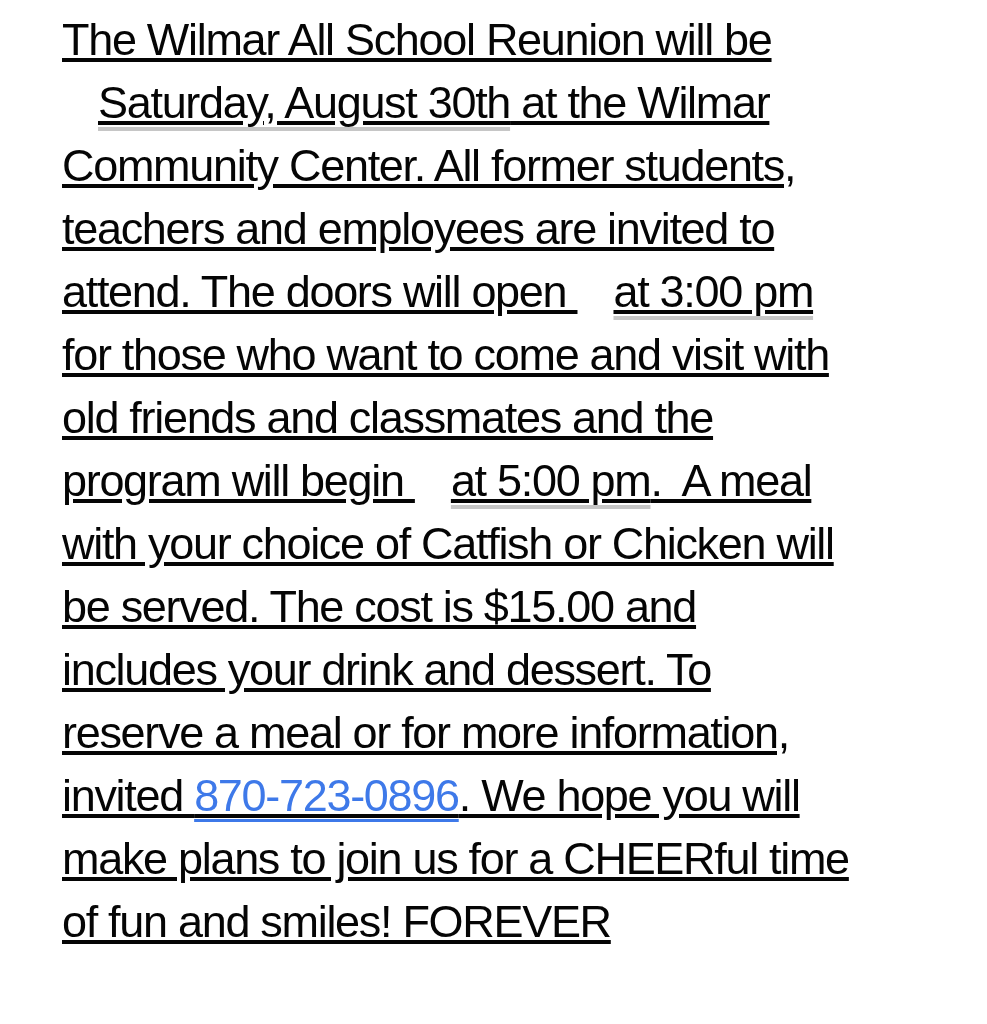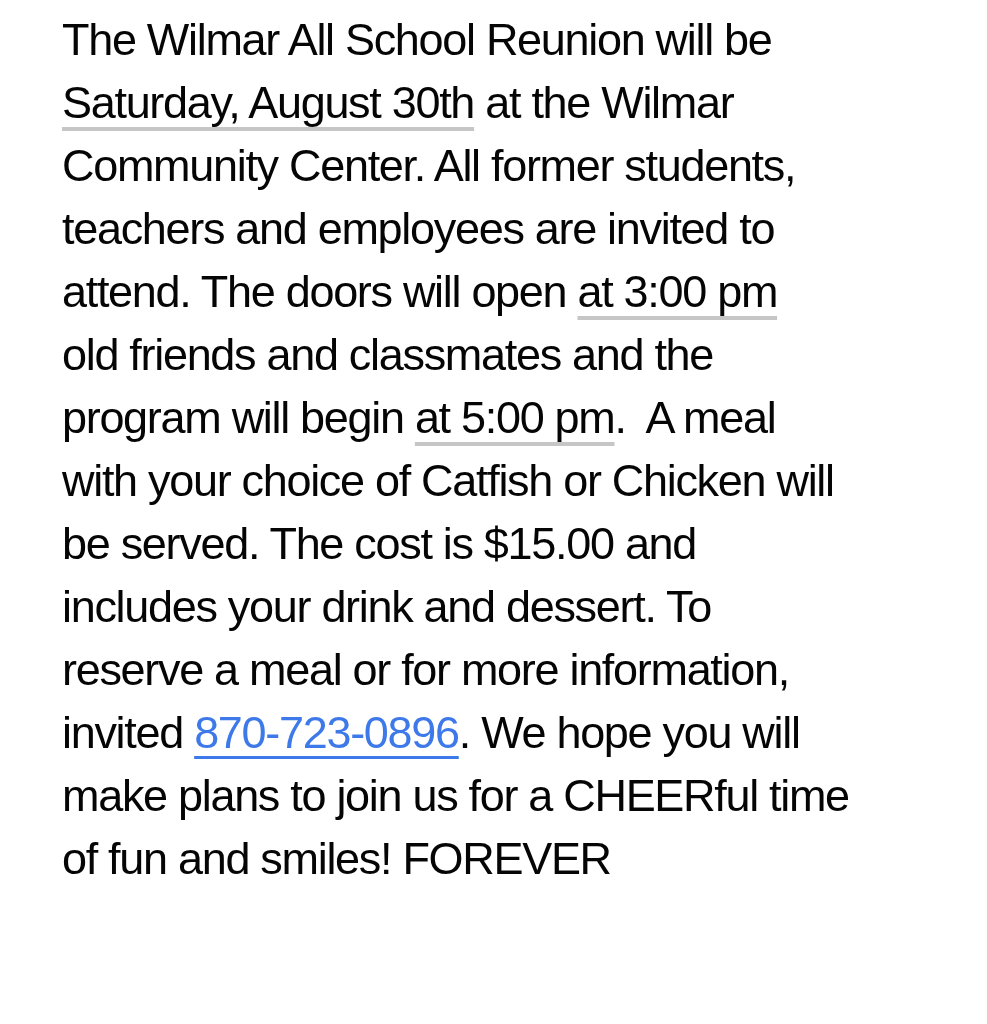--- a/index.html
+++ b/index.html
@@ -18,51 +18,54 @@
     font-family: "Liberation Sans", "DejaVu Sans", sans-serif;
     font-size: 45px;
     line-height: 63px;
     letter-spacing: -0.029em;
     color: var(--fg, #050505);
     font-weight: 400;
   }
   .line {
     white-space: pre;
     height: 63px;
+    text-decoration: underline;
   }
   .seg-plain {
     text-decoration: none;
   }
   .seg-detected {
     color: inherit;
     text-decoration: underline;
     text-decoration-color: var(--detector, #c6c6c6);
     text-decoration-thickness: 4px;
     text-underline-offset: 9px;
     text-decoration-skip-ink: auto;
+    margin-left: 36px;
   }
   .seg-link {
     color: var(--link, #3e79e9);
     text-decoration: underline;
     text-decoration-color: var(--link, #3e79e9);
     text-decoration-thickness: 3px;
     text-underline-offset: 8px;
     text-decoration-skip-ink: auto;
     cursor: pointer;
   }
 </style>
 </head>
 <body>
 
 <div class="message">
     <div class="line"><span class="seg-plain">The Wilmar All School Reunion will be</span></div>
     <div class="line"><span class="seg-detected">Saturday, August 30th</span><span class="seg-plain"> at the Wilmar</span></div>
     <div class="line"><span class="seg-plain">Community Center. All former students,</span></div>
     <div class="line"><span class="seg-plain">teachers and employees are invited to</span></div>
     <div class="line"><span class="seg-plain">attend. The doors will open </span><span class="seg-detected">at 3:00 pm</span></div>
+    <div class="line"><span class="seg-plain">for those who want to come and visit with</span></div>
     <div class="line"><span class="seg-plain">old friends and classmates and the</span></div>
     <div class="line"><span class="seg-plain">program will begin </span><span class="seg-detected">at 5:00 pm</span><span class="seg-plain">.  A meal</span></div>
     <div class="line"><span class="seg-plain">with your choice of Catfish or Chicken will</span></div>
     <div class="line"><span class="seg-plain">be served. The cost is $15.00 and</span></div>
     <div class="line"><span class="seg-plain">includes your drink and dessert. To</span></div>
     <div class="line"><span class="seg-plain">reserve a meal or for more information,</span></div>
     <div class="line"><span class="seg-plain">invited </span><a class="seg-link">870-723-0896</a><span class="seg-plain">. We hope you will</span></div>
     <div class="line"><span class="seg-plain">make plans to join us for a CHEERful time</span></div>
     <div class="line"><span class="seg-plain">of fun and smiles! FOREVER</span></div>
   </div>

